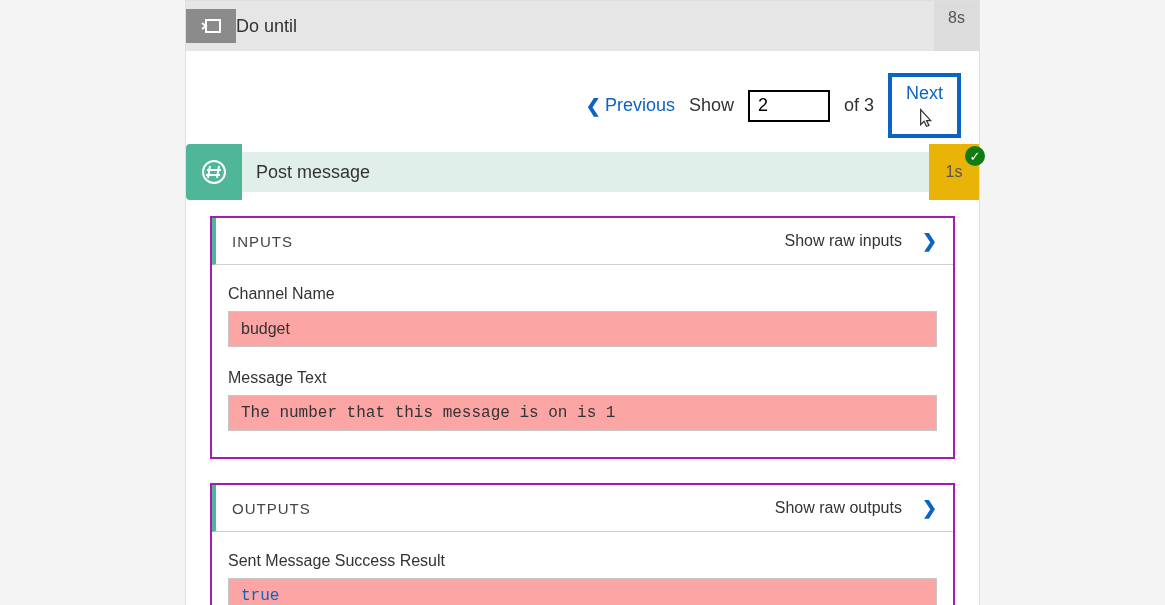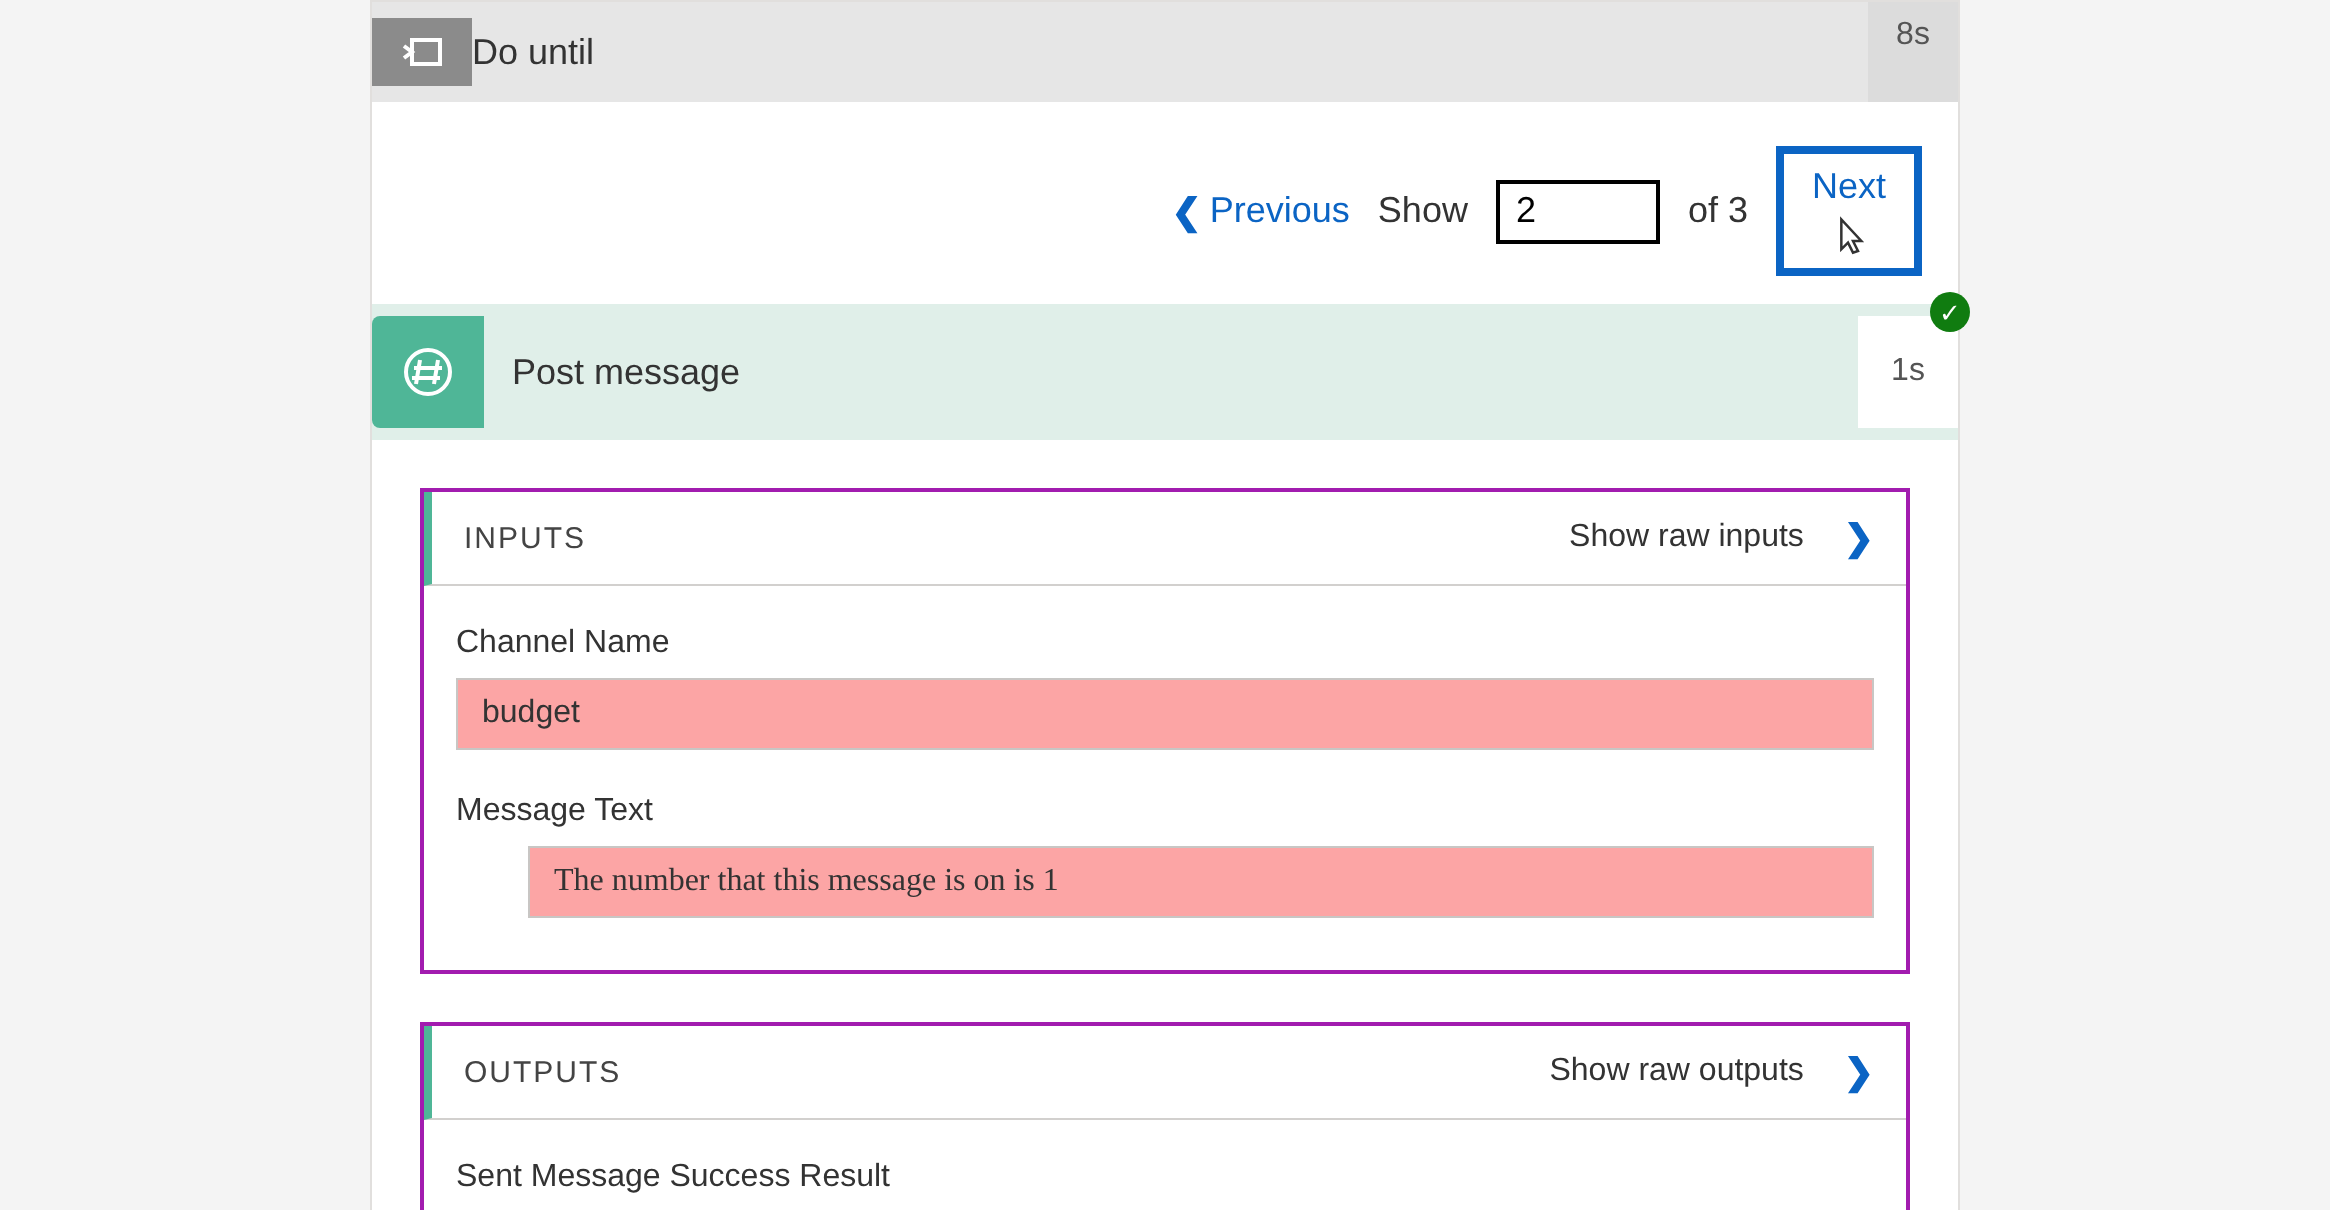--- a/index.html
+++ b/index.html
@@ -96,21 +96,21 @@
       height: 20px;
     }
     .action-card {
       margin: 0 0 0 0;
       position: relative;
     }
     .action-header {
       display: flex;
       align-items: center;
       background: #e0efe9;
-      height: 68px;
+      height: 40px;
     }
     .action-icon-box {
       width: 56px;
       height: 56px;
       background: #4fb697;
       display: flex;
       align-items: center;
       justify-content: center;
       border-radius: 4px 0 0 4px;
       color: #fff;
@@ -118,21 +118,21 @@
     .action-title {
       flex: 1;
       padding-left: 14px;
       font-size: 18px;
       color: #333;
     }
     .action-duration {
       width: 50px;
       text-align: center;
       color: #555;
-      background: #ffffff;
+      background: #eab308;
       height: 56px;
       line-height: 56px;
       font-size: 16px;
     }
     .status-check {
       position: absolute;
       right: -6px;
       top: -6px;
       width: 20px;
       height: 20px;
@@ -189,22 +189,21 @@
       margin-bottom: 8px;
     }
     .field-value {
       border: 1px solid #c8c6c4;
       padding: 8px 12px;
       font-size: 16px;
       color: #333;
       background: #fca5a5;
     }
     .mono {
-      font-family: Liberation Serif, serif;
-      margin-left: 36px;
+      font-family: Liberation Mono, monospace;
     }
     .blue-text {
       color: #0b64c4;
     }
     .outputs-body {
       padding: 20px 16px 0 16px;
     }
   </style>
 </head>
 <body>

